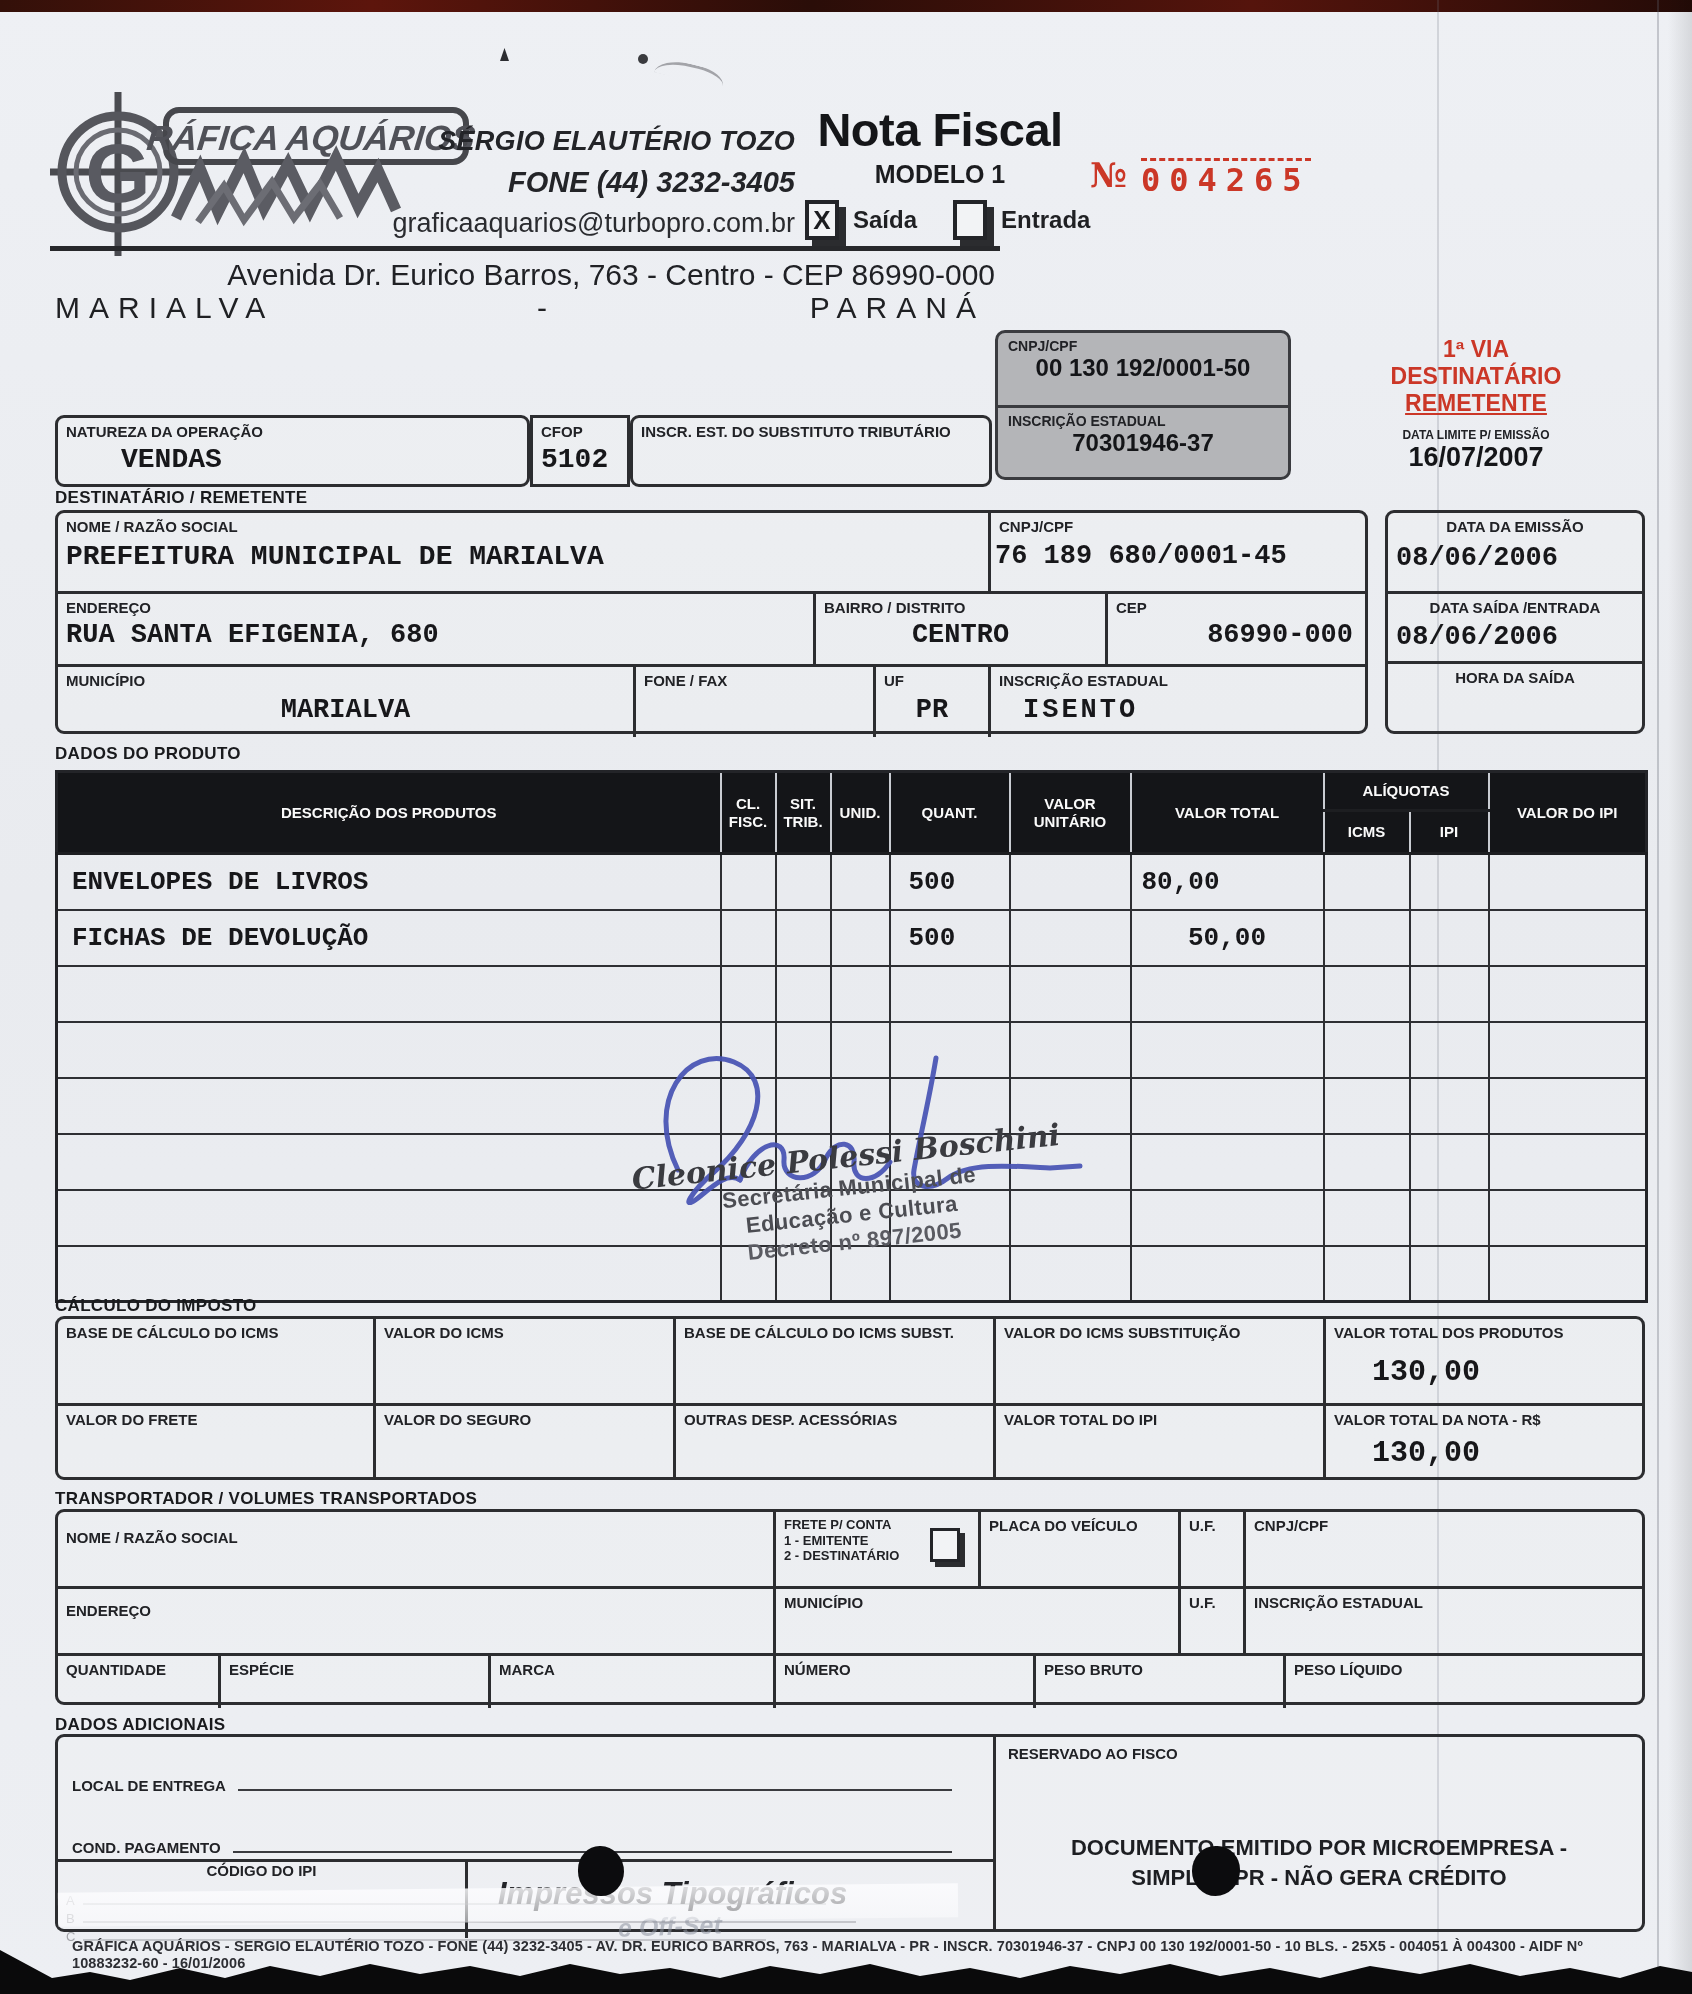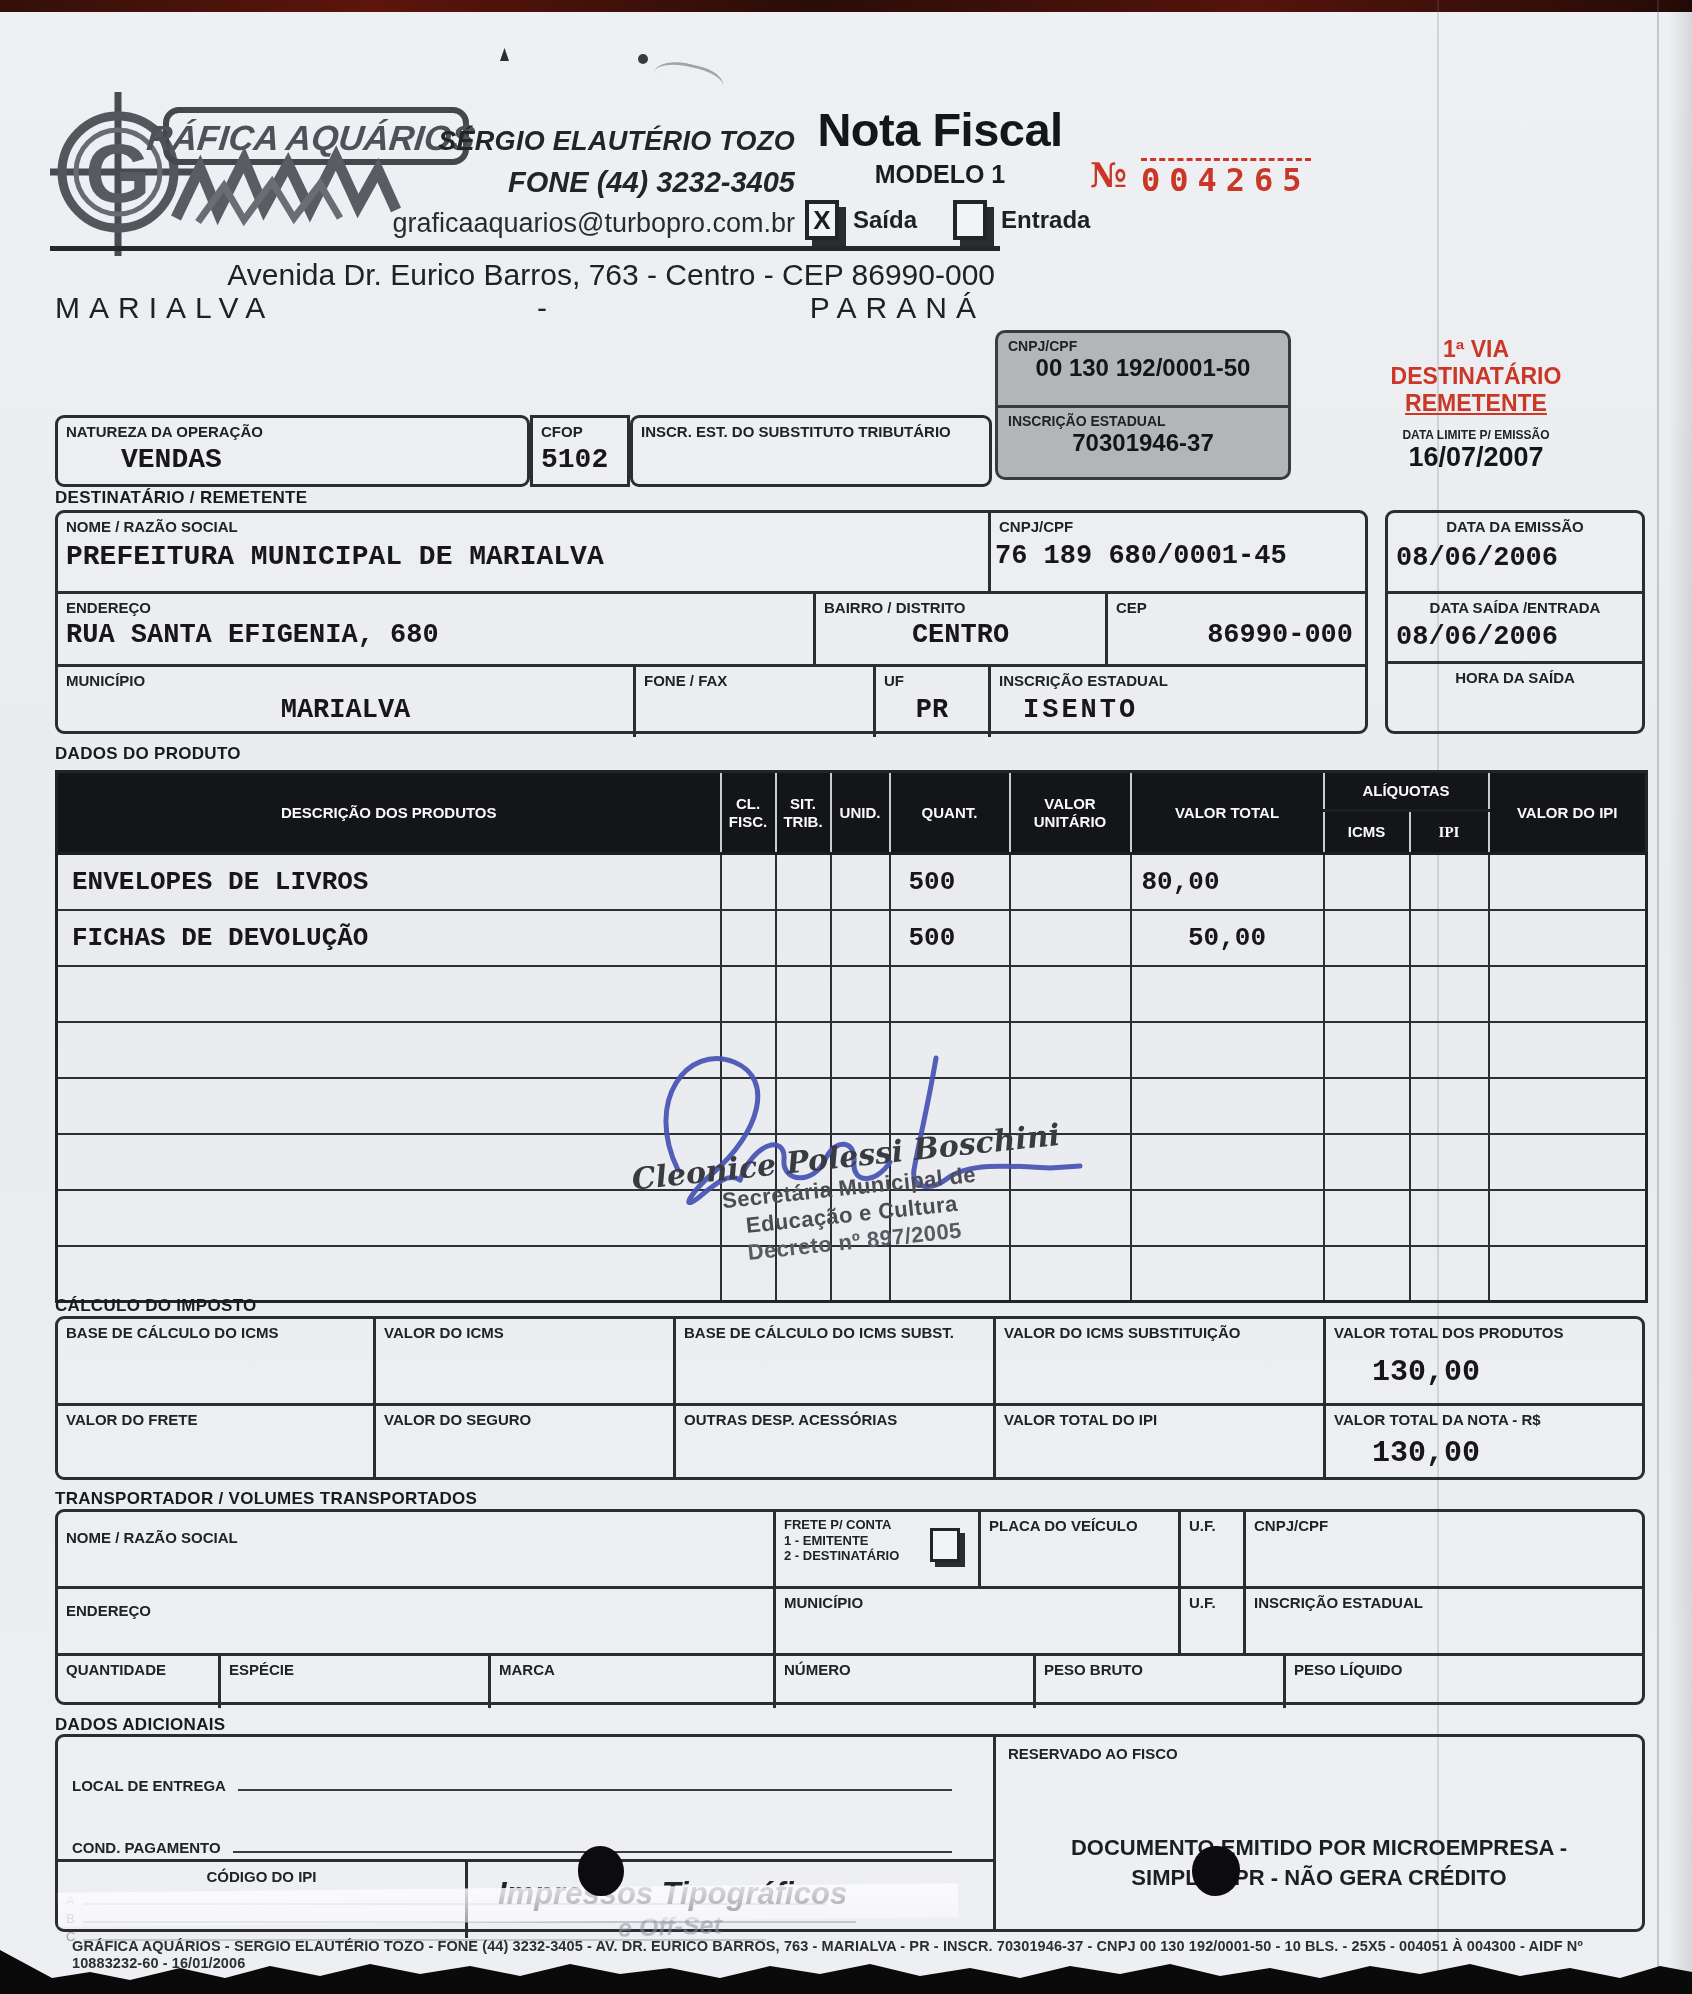--- a/index.html
+++ b/index.html
@@ -211,21 +211,21 @@
         <th rowspan="2">SIT. TRIB.</th>
         <th rowspan="2">UNID.</th>
         <th rowspan="2">QUANT.</th>
         <th rowspan="2">VALOR UNITÁRIO</th>
         <th rowspan="2">VALOR TOTAL</th>
         <th colspan="2" style="height:32px;">ALÍQUOTAS</th>
         <th rowspan="2">VALOR DO IPI</th>
       </tr>
       <tr>
         <th style="height:36px;">ICMS</th>
-        <th style="height:36px;font-family:Liberation Serif, serif;">IPI</th>
+        <th style="height:36px;">IPI</th>
       </tr>
     </thead>
     <tbody>
       <tr>
         <td style="padding-left:14px;">ENVELOPES DE LIVROS</td>
         <td></td>
           <td></td>
           <td></td>
         <td style="padding-left:18px;">500</td>
         <td></td>
@@ -442,21 +442,21 @@
         <div style="position:absolute;left:14px;top:40px;display:flex;align-items:baseline;width:880px;justify-content:space-between;">
           <span class="lbl">LOCAL DE ENTREGA</span>
           <span class="under" style="flex:1;margin-left:12px;"></span>
         </div>
         <div style="position:absolute;left:14px;top:102px;display:flex;align-items:baseline;width:880px;">
           <span class="lbl">COND. PAGAMENTO</span>
           <span class="under" style="flex:1;margin-left:12px;"></span>
         </div>
         <div style="position:absolute;left:0;top:122px;width:935px;height:76px;border-top:3px solid #2c2d30;box-sizing:border-box;">
           <div style="position:absolute;left:0;top:0;width:410px;height:76px;border-right:3px solid #2c2d30;box-sizing:border-box;">
-            <div class="lbl" style="text-align:center;margin-top:6px;">CÓDIGO DO IPI</div>
+            <div class="lbl" style="text-align:center;">CÓDIGO DO IPI</div>
             <div style="position:absolute;left:8px;top:32px;width:760px;display:flex;align-items:baseline;opacity:.55;">
               <span style="font:400 13px/1 'Liberation Sans',sans-serif;color:#5c5d63;">A</span>
               <span class="faint-line" style="flex:1;margin-left:8px;"></span>
             </div>
             <div style="position:absolute;left:8px;top:50px;width:790px;display:flex;align-items:baseline;opacity:.5;">
               <span style="font:400 13px/1 'Liberation Sans',sans-serif;color:#5c5d63;">B</span>
               <span class="faint-line" style="flex:1;margin-left:8px;"></span>
             </div>
             <div style="position:absolute;left:8px;top:68px;width:700px;display:flex;align-items:baseline;opacity:.5;">
               <span style="font:400 13px/1 'Liberation Sans',sans-serif;color:#5c5d63;">C</span>

